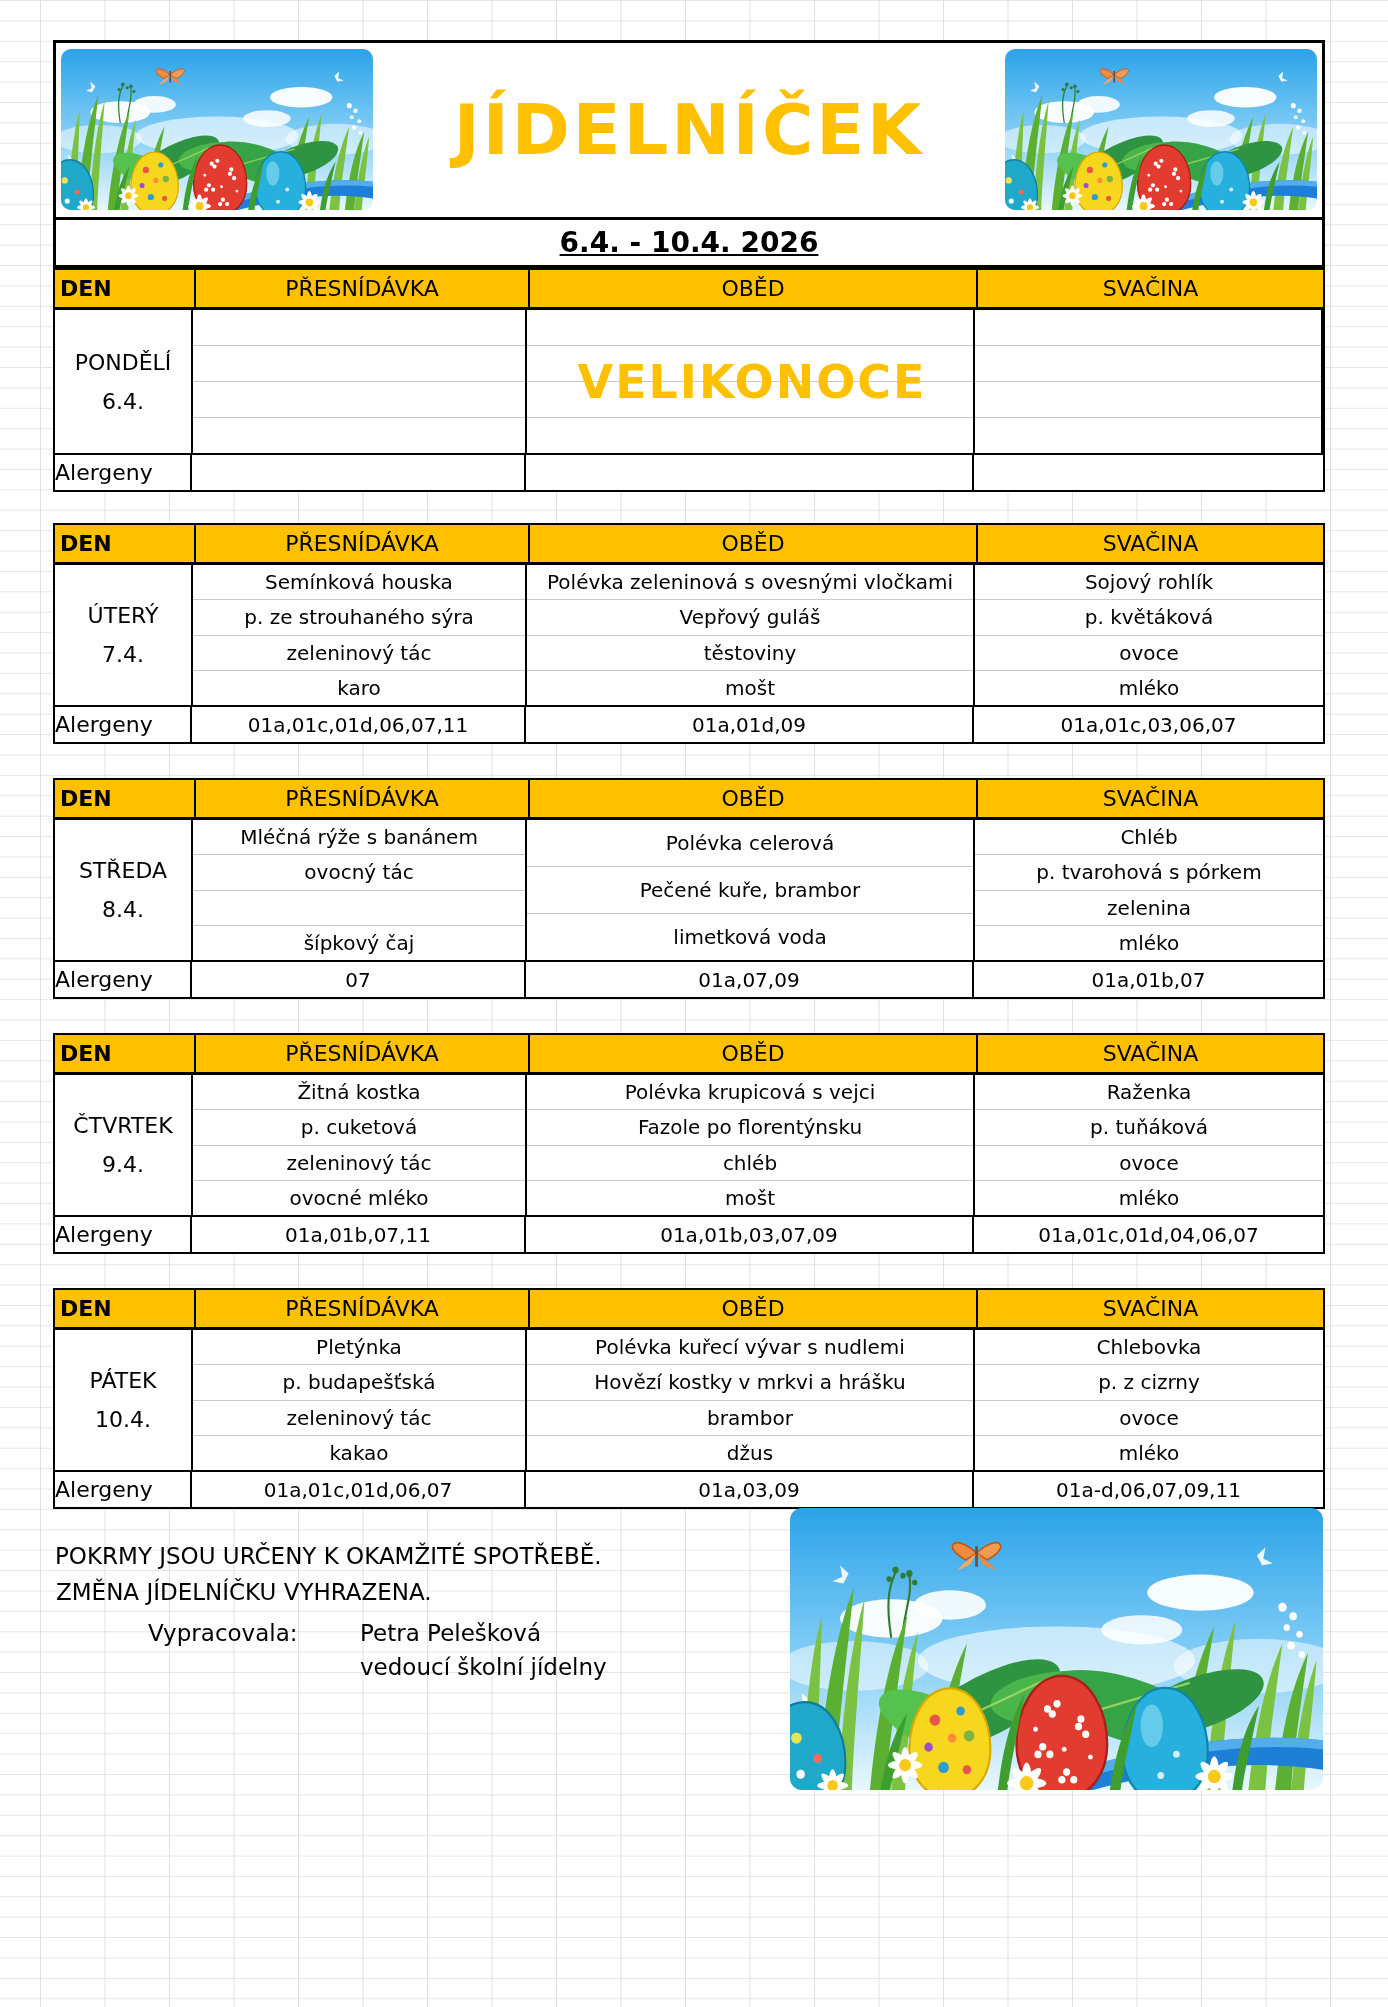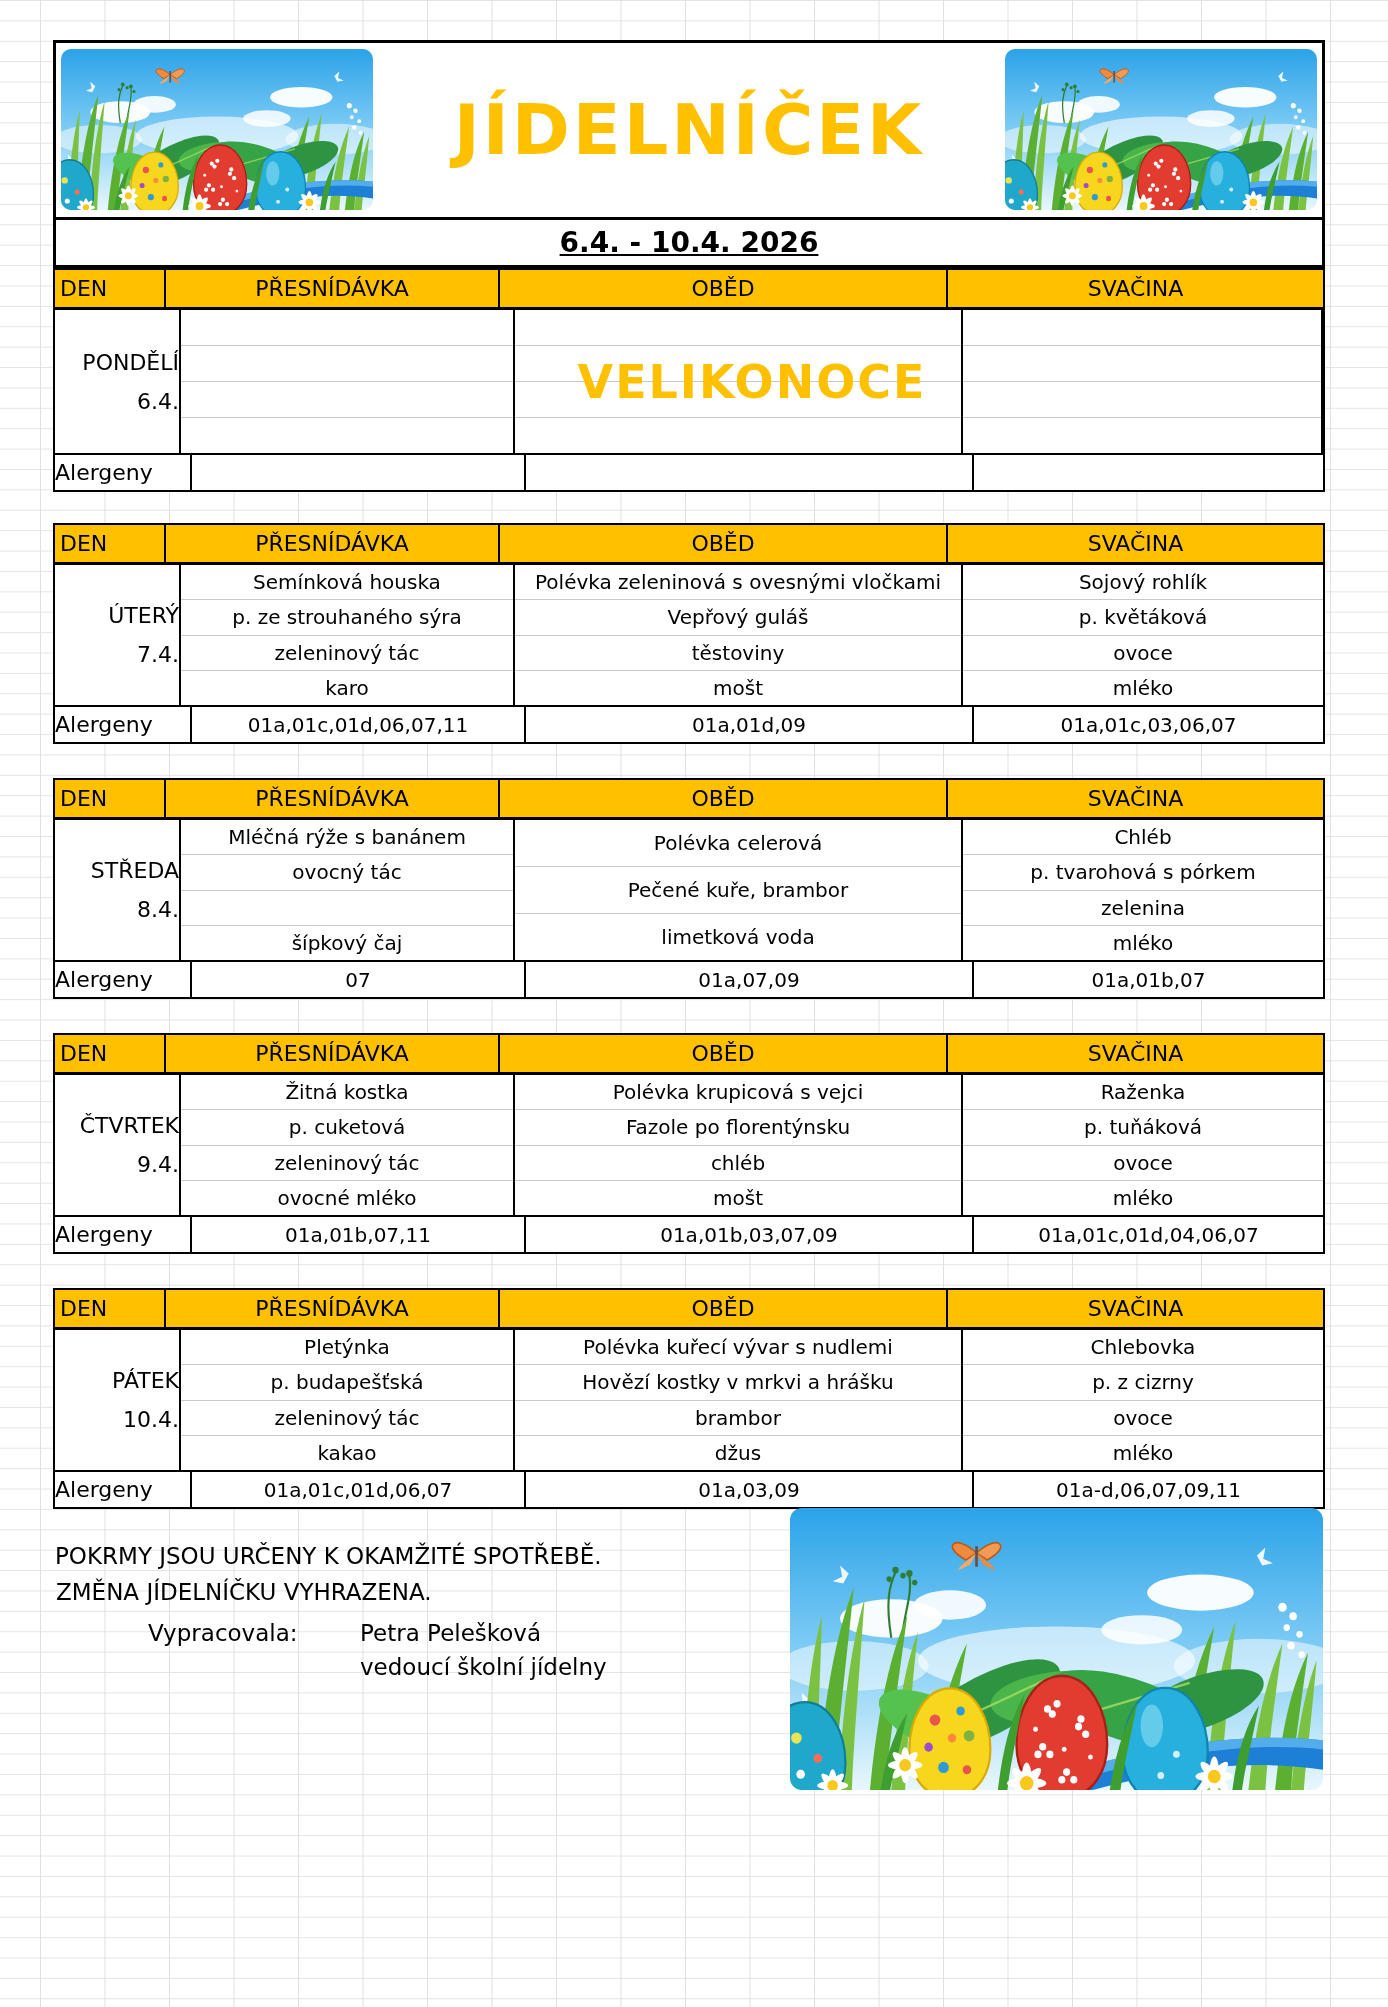--- a/index.html
+++ b/index.html
@@ -33,30 +33,30 @@
     display:flex;align-items:center;justify-content:center;
     font-size:28px;font-weight:bold;text-decoration:underline;
   }
   .menu-table{
     position:absolute;left:53px;width:1272px;background:#fff;
     border:2px solid #000;box-sizing:border-box;
   }
   .thead{display:flex;height:37px;background:#FFC000;border-bottom:3px solid #000;box-sizing:content-box;}
   .th{box-sizing:border-box;display:flex;align-items:center;justify-content:center;font-size:22px;border-right:2px solid #000;}
   .th:last-child{border-right:none;}
-  .c-den{width:111px;flex:none;}
+  .c-den{width:141px;flex:none;font-weight:bold;}
   .c-pres{width:334px;flex:none;}
   .c-obed{width:448px;flex:none;}
   .c-svac{flex:1;}
   .th.c-den{justify-content:flex-start;padding-left:5px;}
   .tbody{display:flex;height:140px;position:relative;}
   .tbody-monday{height:143px;}
   .day-cell{
-    width:126px;flex:none;border-right:2px solid #000;box-sizing:border-box;
-    display:flex;flex-direction:column;align-items:flex-end;justify-content:center;
+    width:138px;flex:none;border-right:2px solid #000;box-sizing:border-box;
+    display:flex;flex-direction:column;align-items:center;justify-content:center;
     gap:14px;font-size:22px;text-align:center;
   }
   .food-col{border-right:2px solid #000;box-sizing:border-box;display:flex;flex-direction:column;}
   .food-col:last-child{border-right:none;}
   .food-line{
     height:35px;flex:1;box-sizing:border-box;
     display:flex;align-items:center;justify-content:center;
     font-size:20px;white-space:nowrap;overflow:hidden;
   }
   .food-line + .food-line{border-top:1px solid #c9c9c9;}

